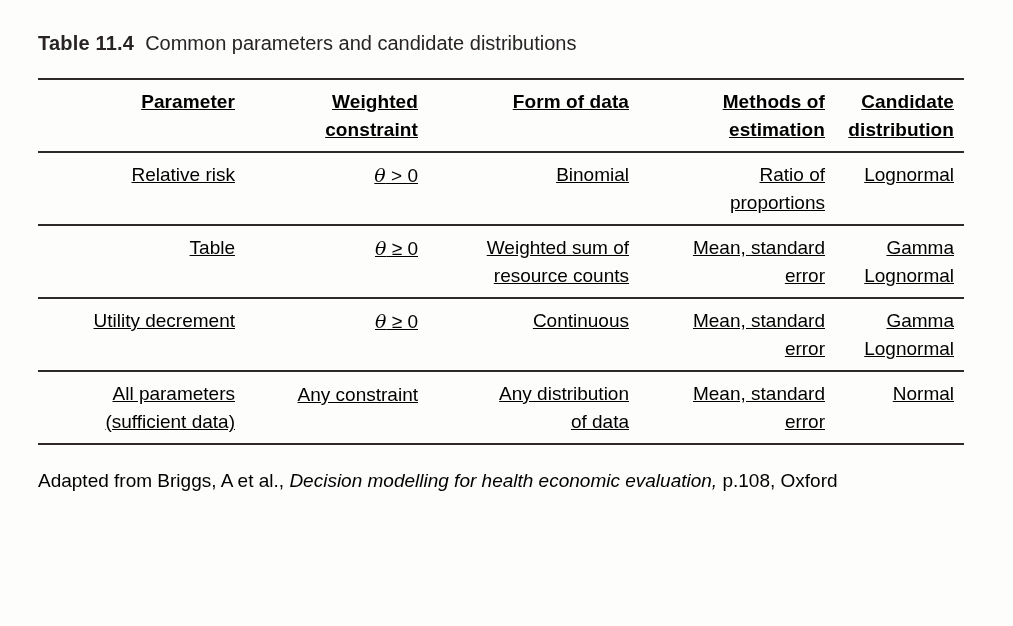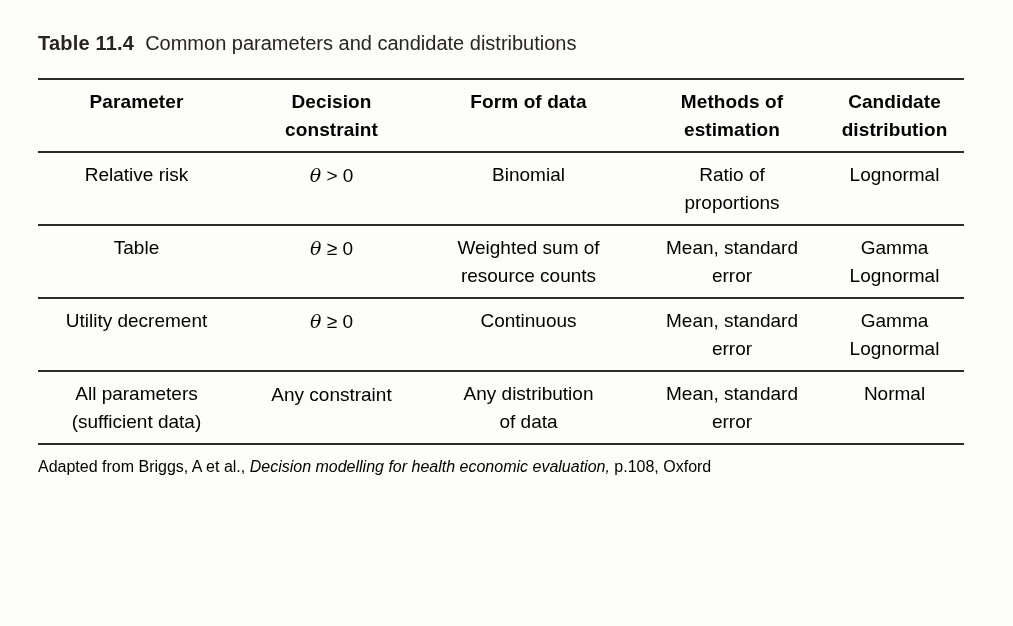--- a/index.html
+++ b/index.html
@@ -27,49 +27,50 @@
     margin-right: 11px;
     letter-spacing: 0.2px;
   }
   table.params {
     margin-top: 21px;
     width: 926px;
     border-collapse: collapse;
     table-layout: fixed;
   }
   th, td {
-    text-align: center;
+    text-align: right;
     vertical-align: top;
     font-size: 19px;
     line-height: 28px;
     white-space: pre-line;
     padding: 8px 10px 7px 0;
     color: #29242
 5;
+    text-decoration: underline;
   }
   thead th {
     font-weight: bold;
     border-top: 2px solid #2e292a;
     border-bottom: 2px solid #2e292a;
     letter-spacing: 0.1px;
   }
   tbody td {
     font-weight: normal;
     border-bottom: 2px solid #2e292a;
   }
   tbody tr.row-probability td { padding-bottom: 9px; }
   .theta {
     font-family: "DejaVu Serif", serif;
     font-style: italic;
     font-size: 19px;
   }
   .source-note {
-    margin-top: 7px;
+    margin-top: 21px;
     width: 945px;
-    font-size: 16px;
+    font-size: 19px;
     line-height: 29px;
     color: #29242
 5;
   }
   .source-note .em {
     font-style: italic;
   }
   .note-line { display: block; }
 </style>
 </head>
@@ -85,21 +86,21 @@
     <colgroup>
       <col style="width:207px">
       <col style="width:183px">
       <col style="width:211px">
       <col style="width:196px">
       <col style="width:129px">
     </colgroup>
     <thead>
       <tr>
         <th>Parameter</th>
-        <th>Decision
+        <th>Weighted
 constraint</th>
         <th>Form of data</th>
         <th>Methods of
 estimation</th>
         <th>Candidate
 distribution</th>
       </tr>
     </thead>
     <tbody>
       <tr>

